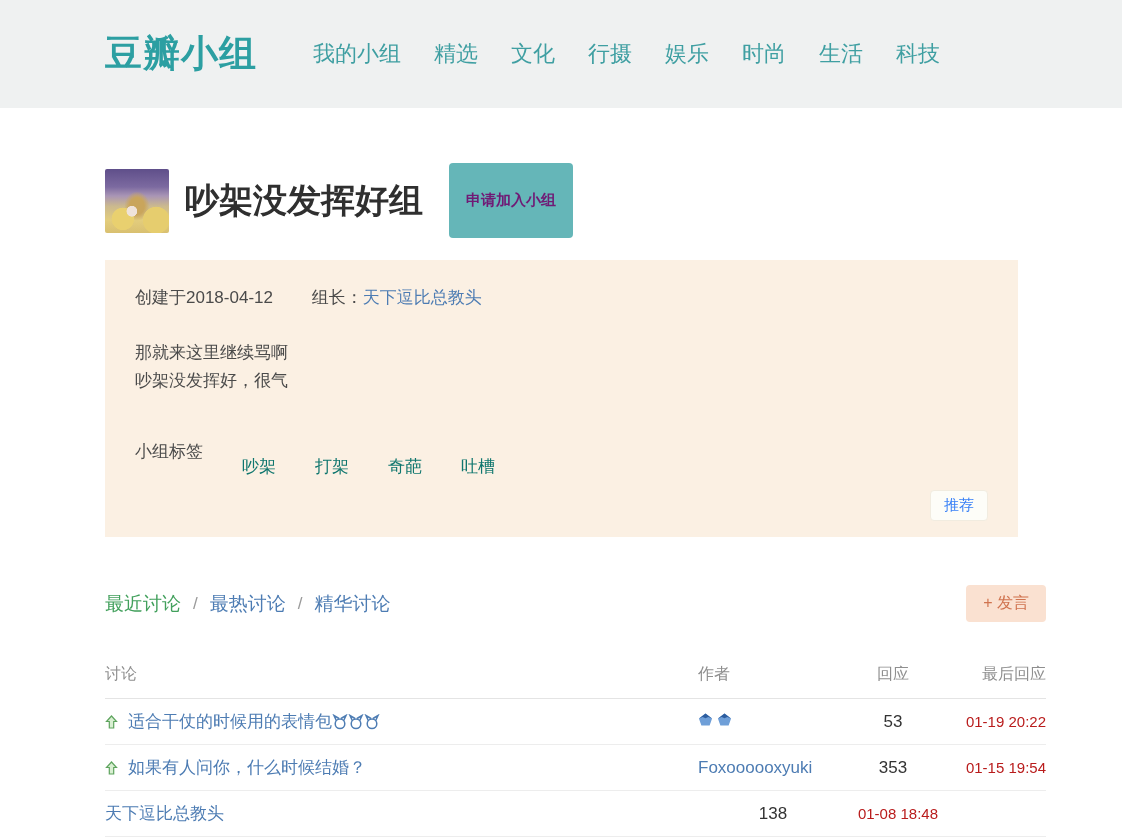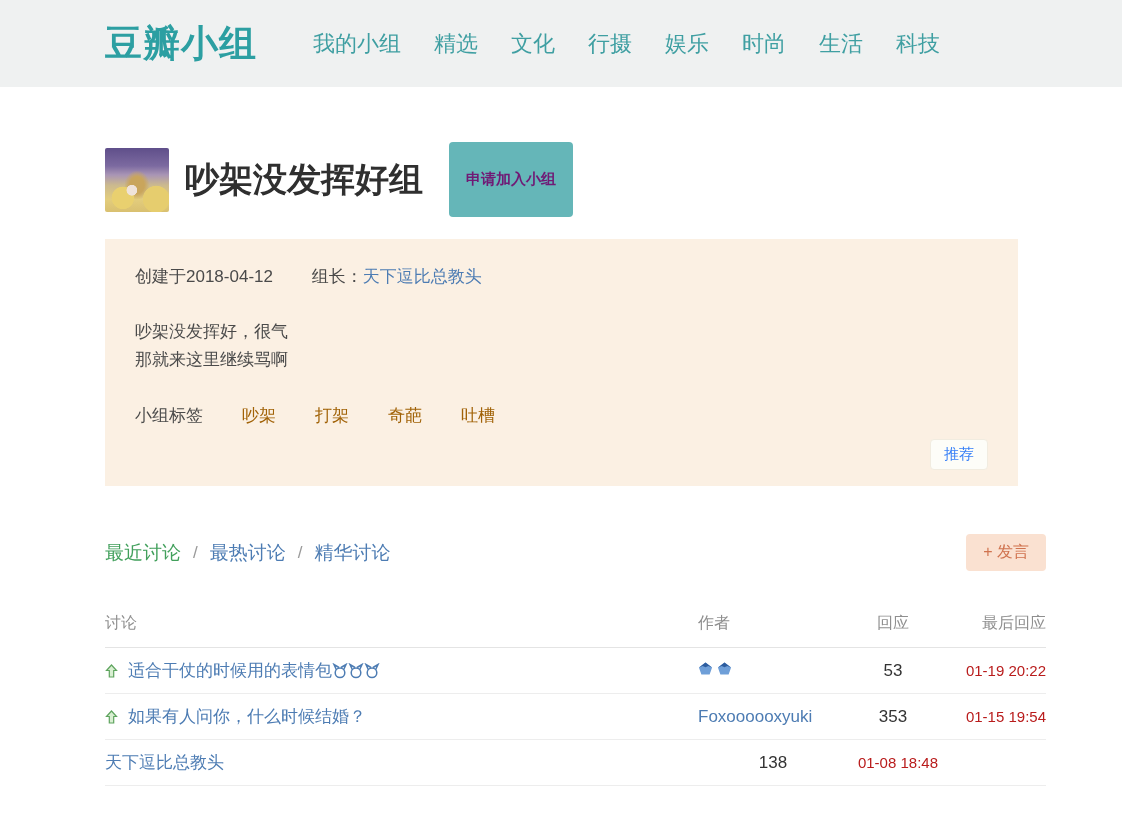--- a/index.html
+++ b/index.html
@@ -1,21 +1,21 @@
 <!DOCTYPE html>
 <html><head>
 <meta charset="utf-8">
 <style>
   * { margin:0; padding:0; box-sizing:border-box; }
   html,body { width:1122px; height:840px; overflow:hidden; background:#fff;
     font-family:"Liberation Sans","DejaVu Sans",sans-serif; }
   a { text-decoration:none; }
 
   
-  .topbar { height:87px; background:#eff1f1; display:flex; align-items:center;
+  .topbar { height:108px; background:#eff1f1; display:flex; align-items:center;
     padding-left:105px; }
   .logo { font-size:37px; font-weight:bold; color:#2c9fa2; letter-spacing:1px; cursor:pointer; }
   .topnav { margin-left:56px; display:flex; gap:33px; align-items:center; }
   .nav-link { color:#3f9fa2; font-size:22px; cursor:pointer; }
 
   .content { width:941px; margin-left:105px; }
 
   
   .group-head { margin-top:55px; display:flex; align-items:center; }
   .avatar { width:64px; height:64px; flex:none; border-radius:2px; cursor:pointer;
@@ -30,21 +30,21 @@
     font-weight:bold; padding:28px 17px; border:none; border-radius:4px; cursor:pointer; }
 
   
   .info-panel { margin-top:22px; width:913px; background:#fbf0e3;
     padding:26px 30px 16px; color:#4a4a4a; font-size:17px; }
   .owner-label { margin-left:34px; }
   a.blue { color:#4d7cb3; }
   .desc { margin-top:30px; line-height:28px; }
   .ps-line { margin-top:32px; }
   .tags-row { margin-top:30px; display:flex; align-items:center; }
-  .tag-link { margin-left:39px; color:#a16207; cursor:pointer; }
+  .tag-link { margin-left:39px; color:#0f766e; cursor:pointer;margin-top:30px; }
   .recommend-row { text-align:right; margin-top:12px; }
   .recommend-btn { background:#fdfdf8; color:#3b82f6; font-size:15px; padding:5px 13px;
     border:1px solid #f1ece0; border-radius:4px; cursor:pointer; }
 
   
   .section-tabs { margin-top:48px; display:flex; align-items:center; }
   .tab { font-size:19px; color:#4d7cb3; cursor:pointer; }
   .tab.active { color:#42a05c; }
   .tab-sep { color:#9a9a9a; margin:0 12px; font-size:17px; }
   .post-btn { margin-left:auto; background:#fae1d1; color:#d0734f; font-size:16px;
@@ -92,22 +92,22 @@
     <div class="group-title">吵架没发挥好组</div>
     <button class="join-btn">申请加入小组</button>
   </div>
 
   <div class="info-panel">
     <div class="meta-line">
       <span>创建于2018-04-12</span>
       <span class="owner-label">组长：</span><a class="blue">天下逗比总教头</a>
     </div>
     <div class="desc">
+      <div>那就来这里继续骂啊</div>
       <div>吵架没发挥好，很气</div>
-      <div>那就来这里继续骂啊</div>
     </div>
     <div class="tags-row">
       <span class="tags-label">小组标签</span>
       <span id="tags" style="display:flex;">
           <a class="tag-link">吵架</a>
           <a class="tag-link">打架</a>
           <a class="tag-link">奇葩</a>
           <a class="tag-link">吐槽</a>
         </span>
     </div>

